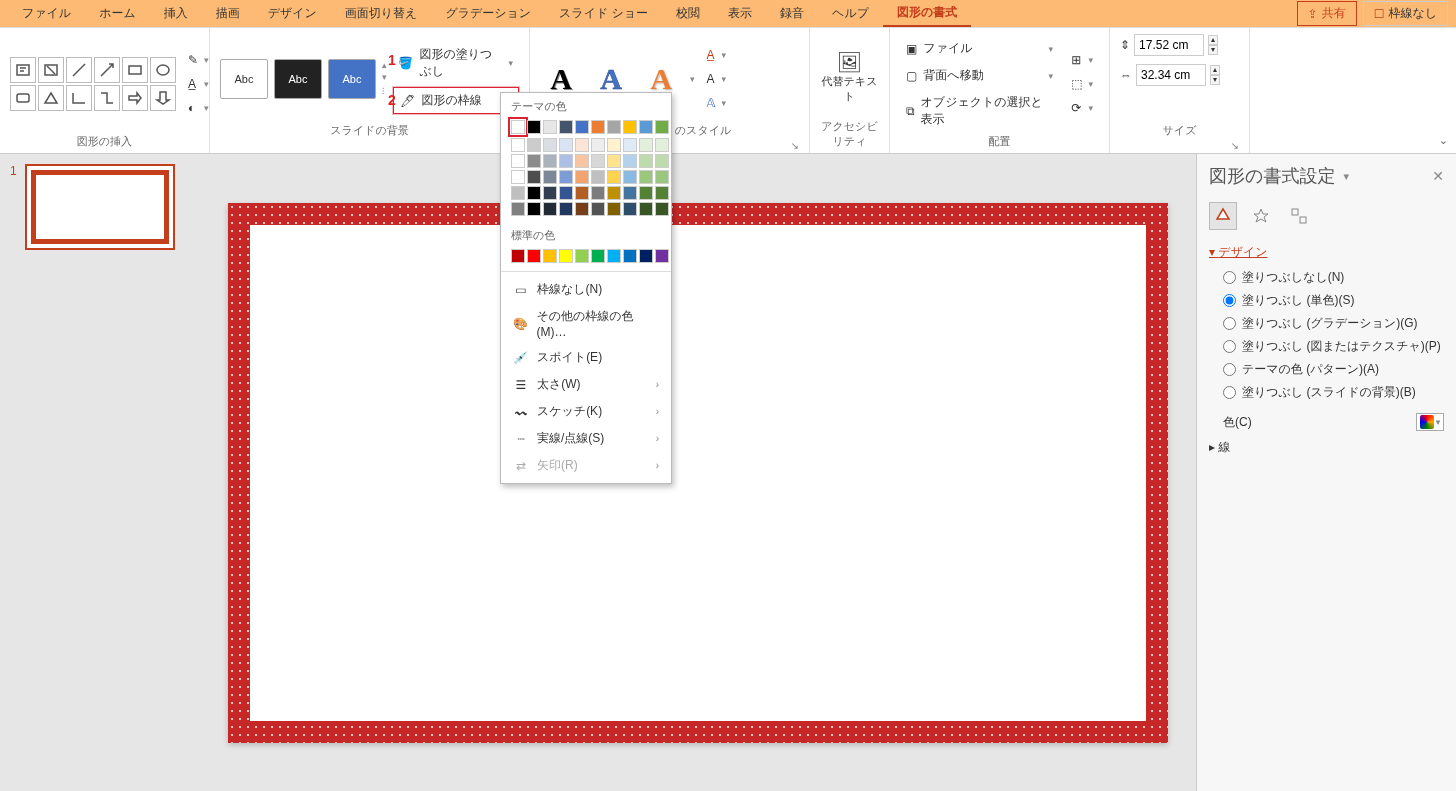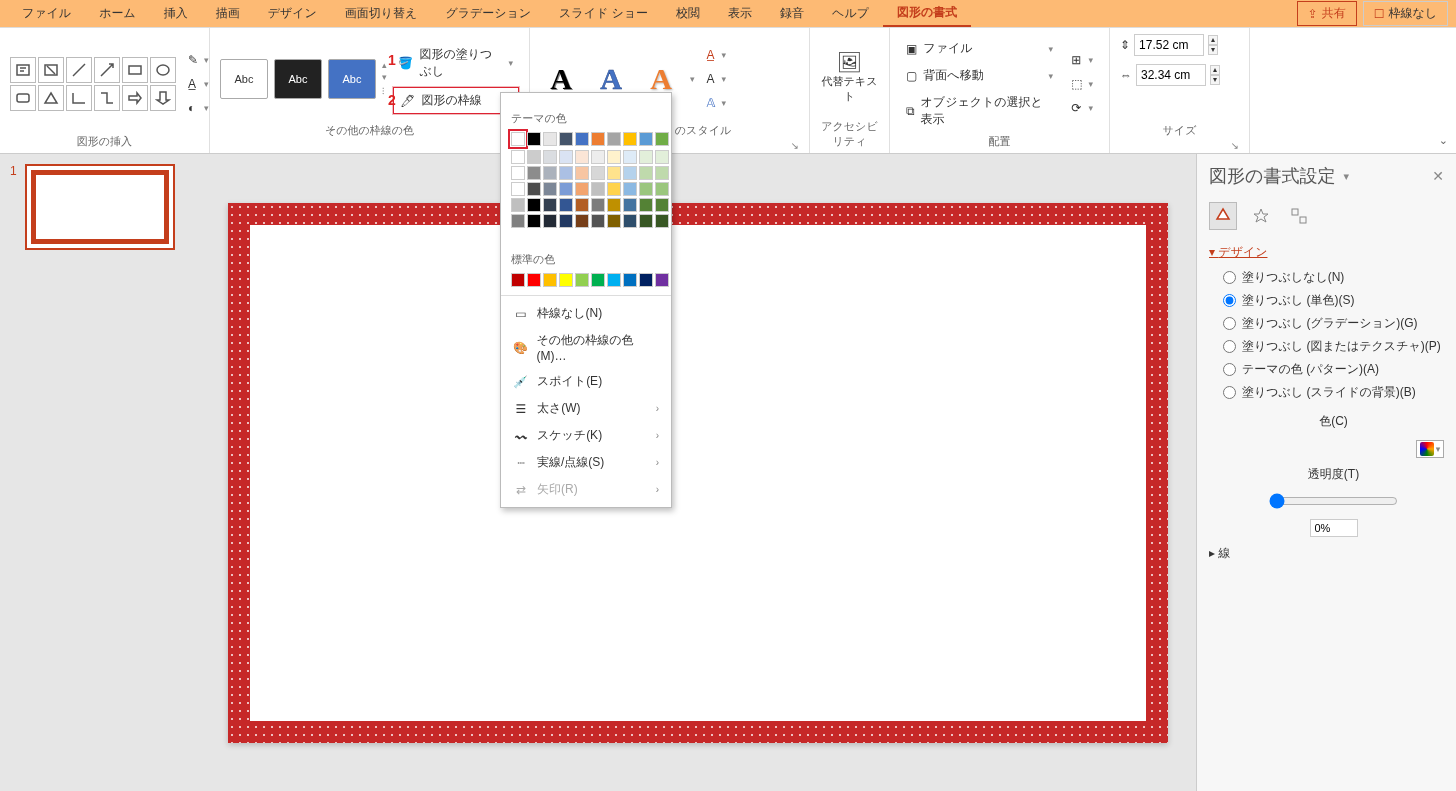--- a/index.html
+++ b/index.html
@@ -55,21 +55,21 @@
 .canvas-area { flex:1; background:#e6e6e6; display:flex; align-items:center; justify-content:center; }
 .slide { width: 940px; height: 540px; background:#fff; position:relative; box-shadow:0 2px 6px rgba(0,0,0,.2);}
 .slide .border-shape { position:absolute; inset:0; background:#c62828;
   background-image: radial-gradient(circle, rgba(255,255,255,.7) 1px, transparent 1.5px);
   background-size: 8px 8px;
 }
 .slide .border-shape .inner { position:absolute; inset:22px; border:2px solid #fff; background:#fff;}
 
 
 .dropdown { position:absolute; left:500px; top:92px; width:172px; background:#fff; border:1px solid #bbb; box-shadow:2px 3px 6px rgba(0,0,0,.25); z-index:40; padding-bottom:4px;}
-.dd-title { padding:6px 10px 2px; font-size:11px; color:#666;margin-top:12px; }
+.dd-title { padding:6px 10px 2px; font-size:11px; color:#666; }
 .palette { display:grid; grid-template-columns: repeat(10, 14px); gap:2px; padding:4px 10px; }
 .sw { width:14px; height:14px; border:1px solid #ccc; }
 .sw.sel { outline:2px solid #d23; outline-offset:1px; }
 .shade-rows { display:grid; grid-template-columns: repeat(10, 14px); grid-auto-rows:14px; gap:2px; padding:0 10px 6px; }
 .dd-sep { border-top:1px solid #ddd; margin:4px 0;}
 .dd-item { display:flex; align-items:center; gap:8px; padding:5px 12px; font-size:12px; cursor:pointer; }
 .dd-item .chev { margin-left:auto; color:#888; font-size:10px;}
 .dd-item.disabled { color:#aaa; }
 .dd-item .ic { width:16px; height:16px; display:flex; align-items:center; justify-content:center; }
 
@@ -80,21 +80,21 @@
 .fp-title .dd { margin-left:8px; font-size:11px; color:#888;}
 .fp-tabs { display:flex; gap:14px; font-size:12px; padding:4px 0 6px; }
 .fp-tabs .t.active { text-decoration: underline; color:#333; font-weight:600;}
 .fp-icons { display:flex; gap:10px; padding:6px 0 10px; }
 .fp-icon { width:28px; height:28px; border:1px solid transparent; display:flex; align-items:center; justify-content:center; }
 .fp-icon.active { background:#e4e4e4; border-color:#bbb;}
 .section-head { padding:4px 0; font-size:12px; cursor:pointer;}
 .section-head.open { color:#c43e1c; text-decoration: underline;}
 .radio-list { padding:4px 0 8px 14px; display:flex; flex-direction:column; gap:6px; font-size:12px;}
 .radio-list label { display:flex; align-items:center; gap:6px; }
-.color-row, .trans-row { display:flex; align-items:center; padding:4px 0 4px 14px; font-size:12px; gap:10px;flex-direction:column;}
+.color-row, .trans-row { display:flex; align-items:center; padding:4px 0 4px 14px; font-size:12px; gap:10px;}
 .color-swatch { width:28px; height:18px; border:1px solid #aaa; background:#fff; margin-left:auto; display:flex; align-items:center; justify-content:center;}
 .color-swatch .c { width:14px;height:14px; background: conic-gradient(red,orange,green,blue,red); border-radius:2px;}
 .trans-row input[type=range]{ flex:1; }
 .trans-val { width:48px; border:1px solid #ccc; padding:2px 4px; font-size:11px;}
 
 .dialog-launch { font-size:10px; color:#888; align-self:flex-end;}
 </style>
 </head>
 <body>
 
@@ -229,21 +229,21 @@
           <span>図形の塗りつぶし</span>
           <span class="chev">▾</span>
         </div>
         <div class="ribbon-item outlined">
           <span class="ribbon-icon">🖊</span>
           <span>図形の枠線</span>
           <span class="chev">▾</span>
         </div>
       </div>
     </div>
-    <div class="group-label">その他の枠線の色</div>
+    <div class="group-label">スライドの背景</div>
     <span class="dialog-launch">↘</span>
   </div>
 
   <div class="group" style="width:280px;">
     <div class="group-body">
       <div style="display:flex; gap:8px;">
         <div class="wa-thumb wa1">A</div>
         <div class="wa-thumb wa2">A</div>
         <div class="wa-thumb wa3">A</div>
         <div style="display:flex; flex-direction:column; justify-content:center; color:#888; font-size:9px;">▾</div>
@@ -521,21 +521,16 @@
           <span>塗りつぶし (スライドの背景)(B)</span>
         </label>
     </div>
     <div class="color-row">
       <span>色(C)</span>
       <div class="color-swatch">
           <div class="c"></div> 
           <span style="font-size:9px;color:#888;margin-left:2px;">▾</span>
         </div>
     </div>
-    <div class="trans-row">
-      <span>透明度(T)</span>
-      <input type="range" min="0" max="100" value="0" style="">
-      <input class="trans-val" value="0%" style="">
-    </div>
 
     <div class="section-head">▸ <span>線</span></div>
   </div>
 </div>
 
 </body></html>

